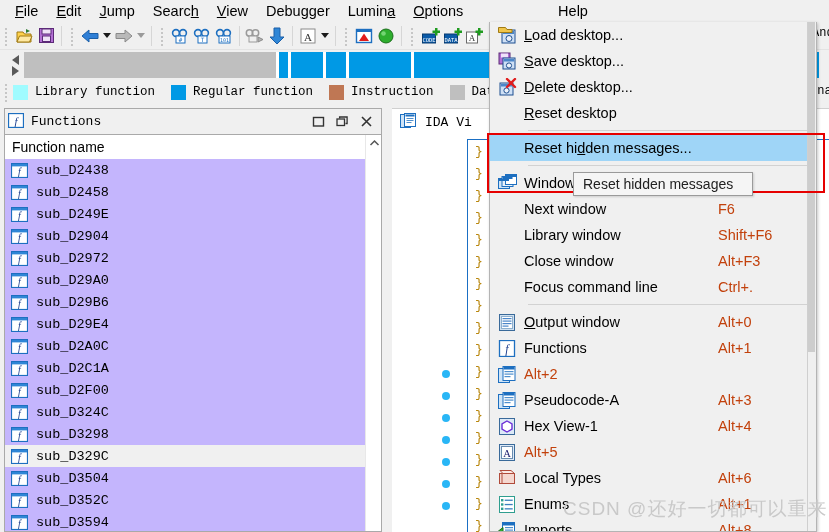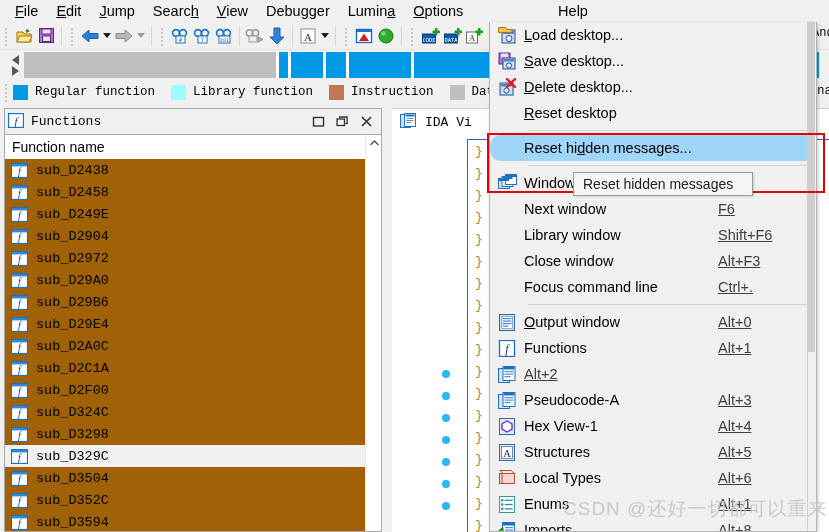--- a/index.html
+++ b/index.html
@@ -74,21 +74,21 @@
   .legend .li { display:flex; align-items:center; margin-right:16px; }
 
   
   .fnpanel { position:absolute; left:4px; top:108px; width:378px; height:424px;
     background:#f0f0f0; border:1px solid #a9a9a9; }
   .fntitle { height:26px; background:#f0f0f0; border-bottom:1px solid #a9a9a9;
      display:flex; align-items:center; padding:0 3px; }
   .fntitle .ttxt { font-family:"Liberation Mono", monospace; font-size:13px; margin-left:7px; color:#000; }
   .fntitle .spacer { flex:1; }
   .wbtn { width:24px; height:20px; display:flex; align-items:center; justify-content:center; }
-  .fnbody { position:absolute; left:0; top:26px; right:0; bottom:0; background:#a16207; display:flex;text-align:center; }
+  .fnbody { position:absolute; left:0; top:26px; right:0; bottom:0; background:#c4b5fd; display:flex;text-align:center; }
   .fnlist { flex:1; overflow:hidden; }
   .colhead { height:24px; display:flex; align-items:center; padding-left:7px;
     font-family:"Liberation Sans", sans-serif; font-size:14px; color:#000; background:#fff; }
   .frow { height:22px; display:flex; align-items:center; padding-left:6px;
     font-family:"Liberation Mono", monospace; font-size:13.5px; color:#000; }
   .frow.sel { background:#f0f0f0; }
   .ficon { width:17px; height:15px; margin-right:8px; flex:0 0 auto; }
   .fscroll { width:16px; background:#fff; border-left:1px solid #e8e8e8; position:relative;}
   .fscroll .up { width:16px;height:17px; display:flex;align-items:center;justify-content:center;}
 
@@ -104,25 +104,25 @@
   .bpdot { width:8px; height:8px; border-radius:50%; background:#29b6f6; margin-bottom:14px; }
 
   
   .dropdown {
     position:absolute; left:489px; top:22px; width:328px; height:510px;
     background:#f0f0f0; border:1px solid #b4b4b4; border-top:0;
     box-shadow:1px 1px 3px rgba(0,0,0,0.22);
     overflow:hidden;
   }
   .dd-item { height:26px; display:flex; align-items:center; padding:0 10px 0 0; position:relative; }
-  .dd-item.hl { background:#9fd5f7;border-radius:11px; }
+  .dd-item.hl { background:#9fd5f7; }
   .dd-ic { width:34px; height:26px; display:flex; align-items:center; justify-content:center; flex:0 0 auto; }
   .dd-lbl { flex:1; font-size:14.5px; color:#000; white-space:nowrap; }
   .dd-lbl u { text-decoration:underline; }
-  .dd-acc { font-size:14.5px; color:#404040; width:88px; text-align:left; flex:0 0 auto;text-decoration:underline; }
+  .dd-acc { font-size:14.5px; color:#c2410c; width:88px; text-align:left; flex:0 0 auto; }
   .dd-sepline { height:1px; background:#d2d2d2; margin:4px 9px 4px 38px; }
   .dd-scroll { position:absolute; right:0; top:0; width:9px; bottom:0; background:#f0f0f0; border-left:1px solid #cfcfcf;}
   .dd-thumb { position:absolute; right:1px; top:0; width:7px; height:330px; background:#cdcdcd; }
 
   
   .redbox { position:absolute; left:487px; top:133px; width:338px; height:60px;
     border:2px solid #e60000; pointer-events:none; }
 
   
   .tooltip { position:absolute; left:573px; top:172px; width:180px; height:24px;
@@ -316,26 +316,26 @@
         <div class="seg" style="background: rgb(0, 153, 229); width: 20px;"></div>
         <div class="seg" style="background: rgb(255, 255, 255); width: 3px;"></div>
         <div class="seg" style="background: rgb(0, 153, 229); width: 110px;"></div>
       </div>
   </div>
 
   <div class="legend">
     <div class="grip" style="margin-left:3px"></div>
     <div id="legendrow" style="display:flex;align-items:center;">
         <div class="li">
+          <span class="sw" style="background: rgb(160, 251, 255);"></span>
+          <span>Library function</span>
+        </div>
+        <div class="li">
           <span class="sw" style="background: rgb(0, 153, 229);"></span>
           <span>Regular function</span>
-        </div>
-        <div class="li">
-          <span class="sw" style="background: rgb(160, 251, 255);"></span>
-          <span>Library function</span>
         </div>
         <div class="li">
           <span class="sw" style="background: rgb(191, 119, 84);"></span>
           <span>Instruction</span>
         </div>
         <div class="li">
           <span class="sw" style="background: rgb(191, 191, 191);"></span>
           <span>Dat</span>
         </div>
       </div>
@@ -719,21 +719,20 @@
           <span class="dd-acc">Alt+4</span>
         </div>
         <div class="dd-item">
           <span class="dd-ic">
             <svg width="18" height="17" viewBox="0 0 18 17">
               <rect x="1.5" y="0.5" width="15" height="16" fill="#dce9f7" stroke="#3a6a9a"></rect>
               <rect x="3.5" y="2.5" width="11" height="12" fill="#fff" stroke="#6a8cb0"></rect>
               <text x="9" y="12.5" font-size="10.5" text-anchor="middle" fill="#1a1a6e" font-family="serif">A</text>
             </svg>
           </span>
-          <span class="dd-lbl">Structures</span>
           <span class="dd-acc">Alt+5</span>
         </div>
         <div class="dd-item">
           <span class="dd-ic">
             <svg width="18" height="17" viewBox="0 0 18 17">
               <rect x="1.5" y="3.5" width="15" height="10" fill="#f5d7cf" stroke="#b04a3a"></rect>
               <path d="M4 3.5 L4 13.5" stroke="#b04a3a"></path>
               <path d="M16.5 3.5 L13 0.5 L2 0.5 L5 3.5 Z" fill="#fbe9e4" stroke="#b04a3a"></path>
             </svg>
           </span>

